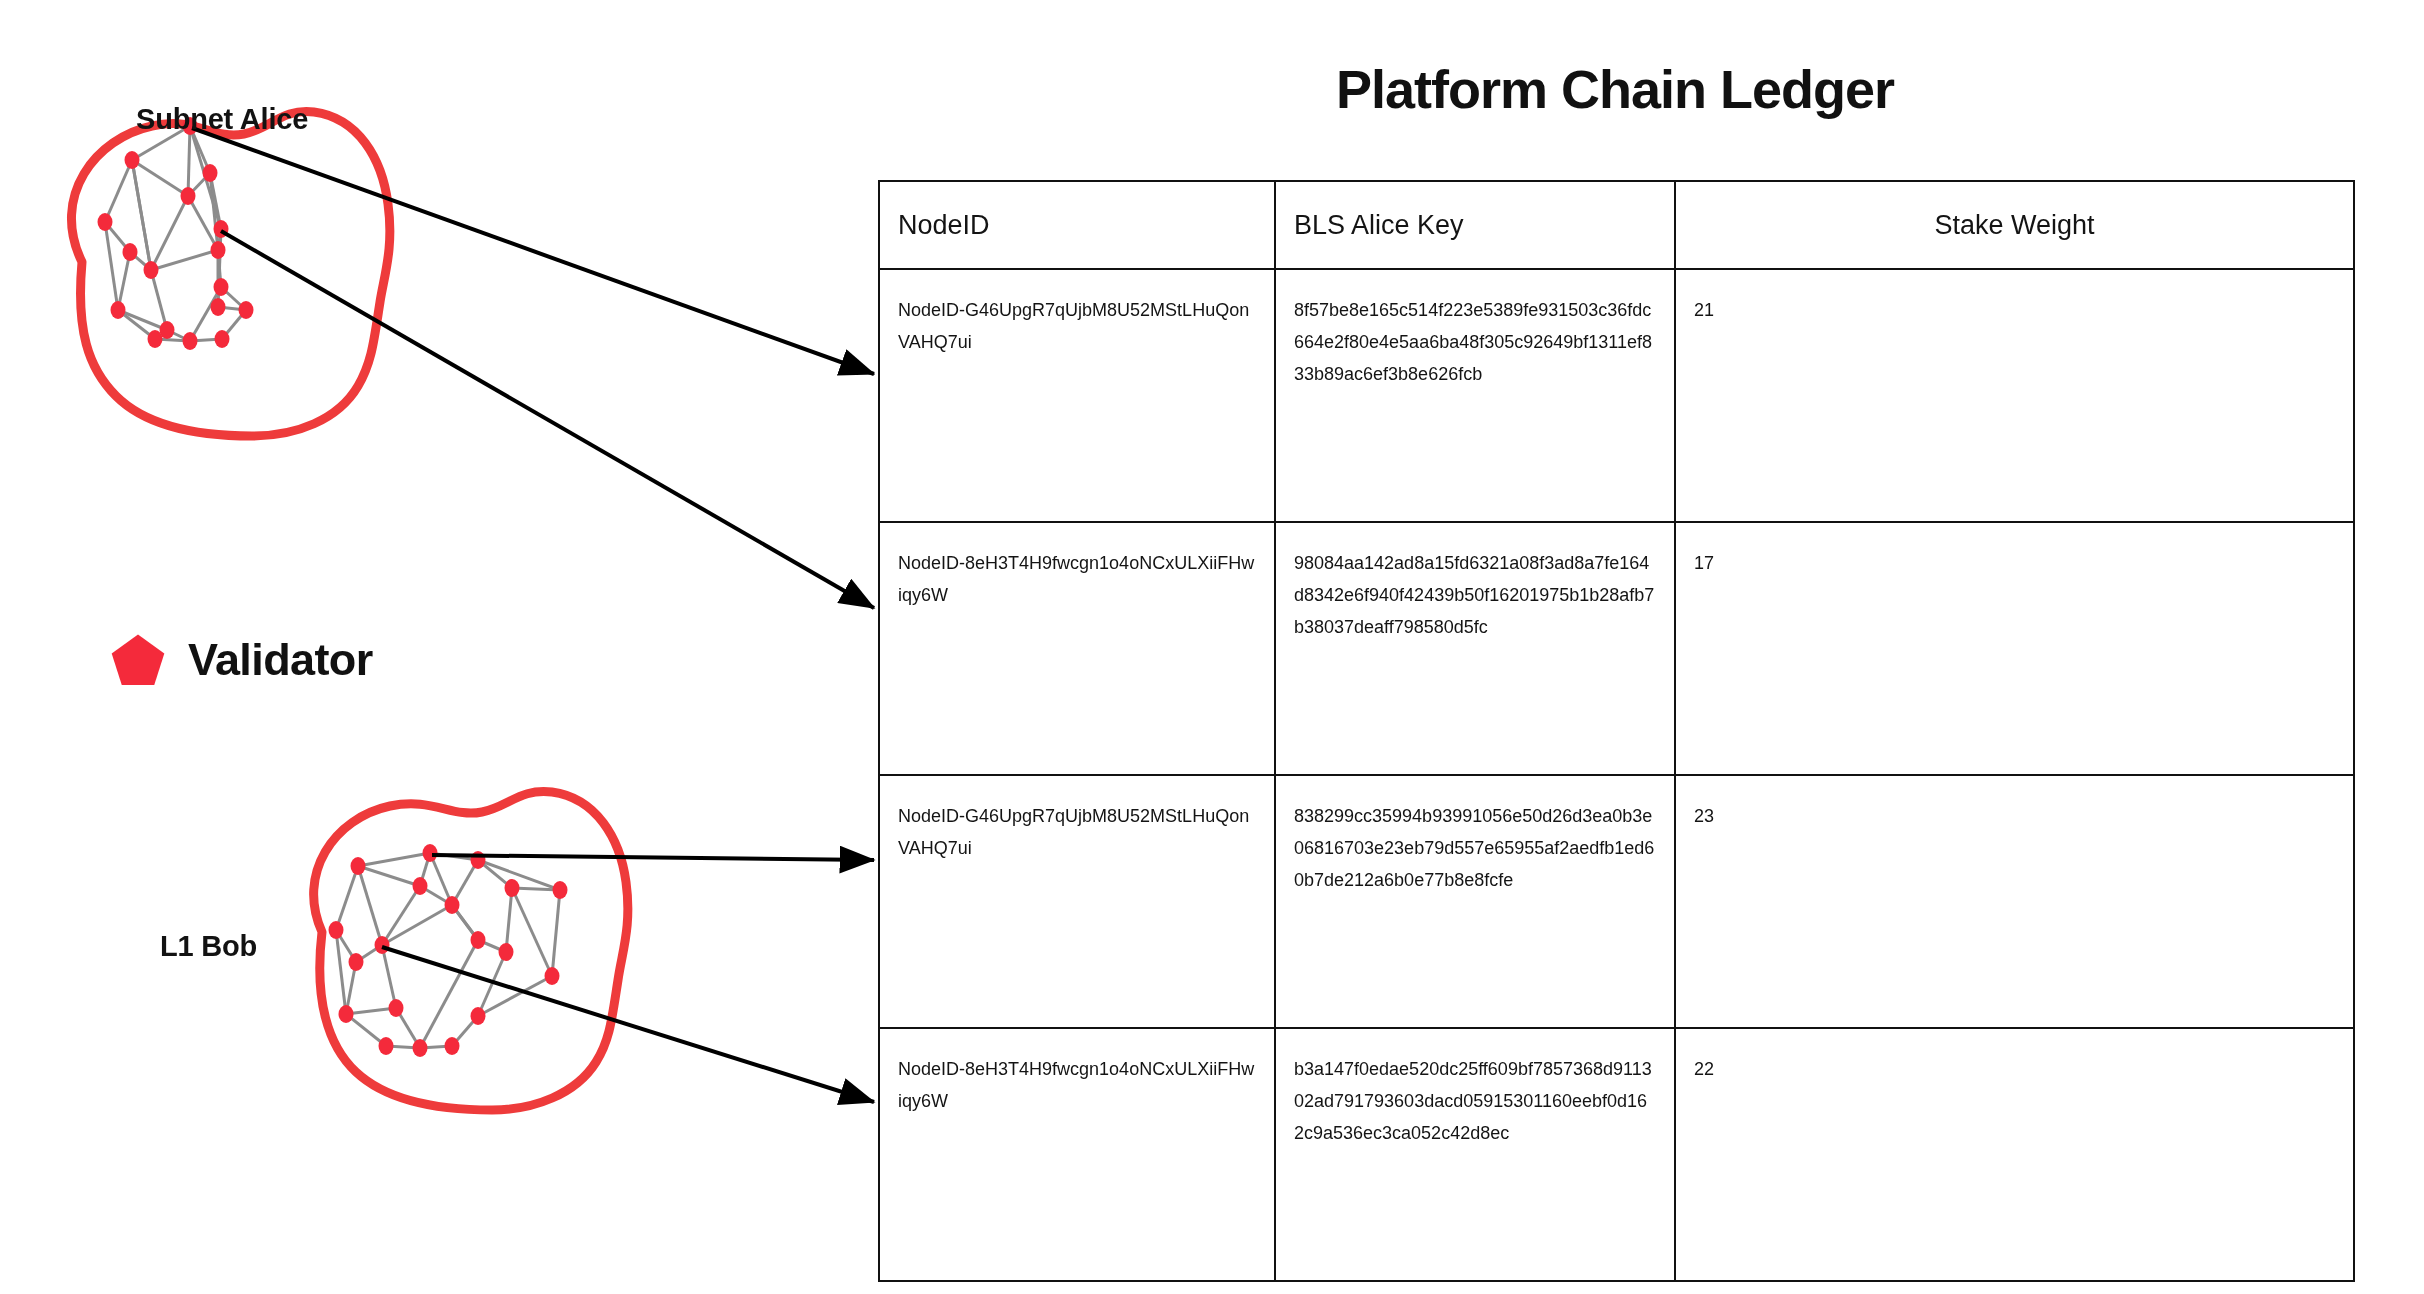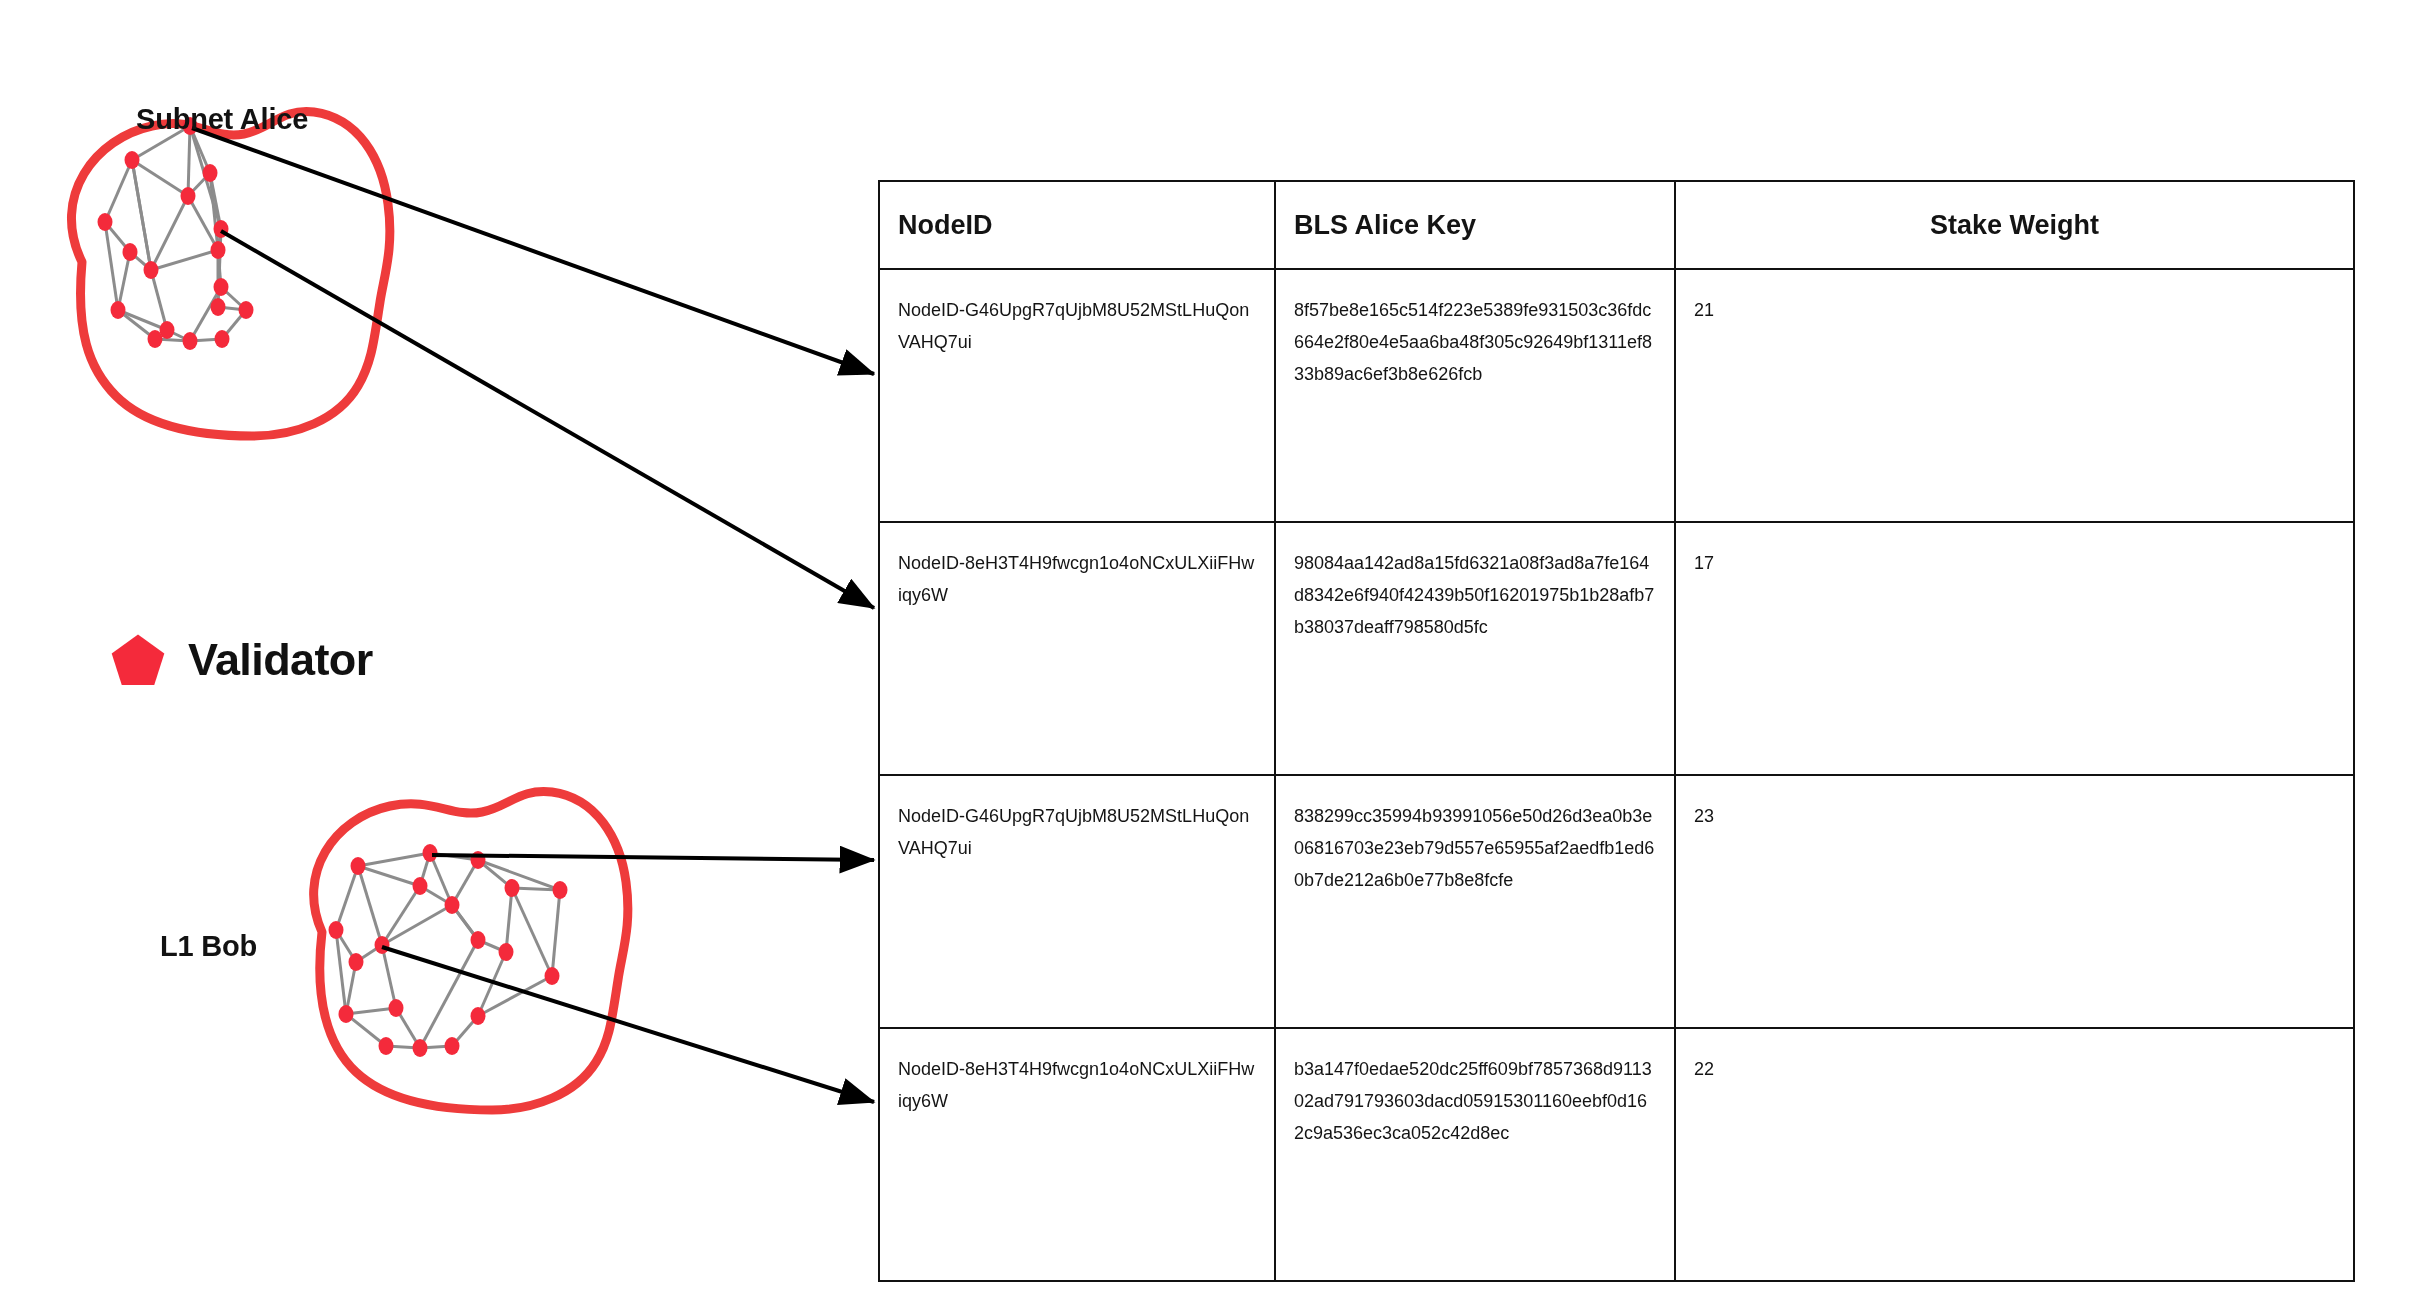--- a/index.html
+++ b/index.html
@@ -82,21 +82,21 @@
     border: 2px solid #111111;
     vertical-align: top;
     padding: 24px 18px 22px 18px;
     font-size: 18px;
     line-height: 1.78;
     color: #141414;
     word-break: break-all;
     overflow-wrap: anywhere;
   }
   #ledger-table th {
-    font-weight: bold;
+    font-weight: normal;
     font-size: 27px;
     padding-top: 27px;
     padding-bottom: 27px;
     line-height: 1.2;
     text-align: left;
     word-break: normal;
   }
   #ledger-table th.center { text-align: center; }
   .col-nodeid { width: 396px; }
   .col-bls    { width: 400px; }
@@ -271,20 +271,21 @@
   <div id="legend">
     <svg id="legend-pentagon" viewBox="0 0 100 95">
       <polygon points="50,2 97,36 79,92 21,92 3,36" fill="#F42A3B"></polygon>
     </svg>
     <span id="legend-label">Validator</span>
   </div>
 </div>
 
 <div id="ledger-panel">
 
+  <div id="ledger-title">Platform Chain Ledger</div>
 
   <table id="ledger-table">
     <colgroup>
       <col class="col-nodeid">
       <col class="col-bls">
       <col class="col-stake">
     </colgroup>
     <thead>
       <tr>
         <th>NodeID</th>

